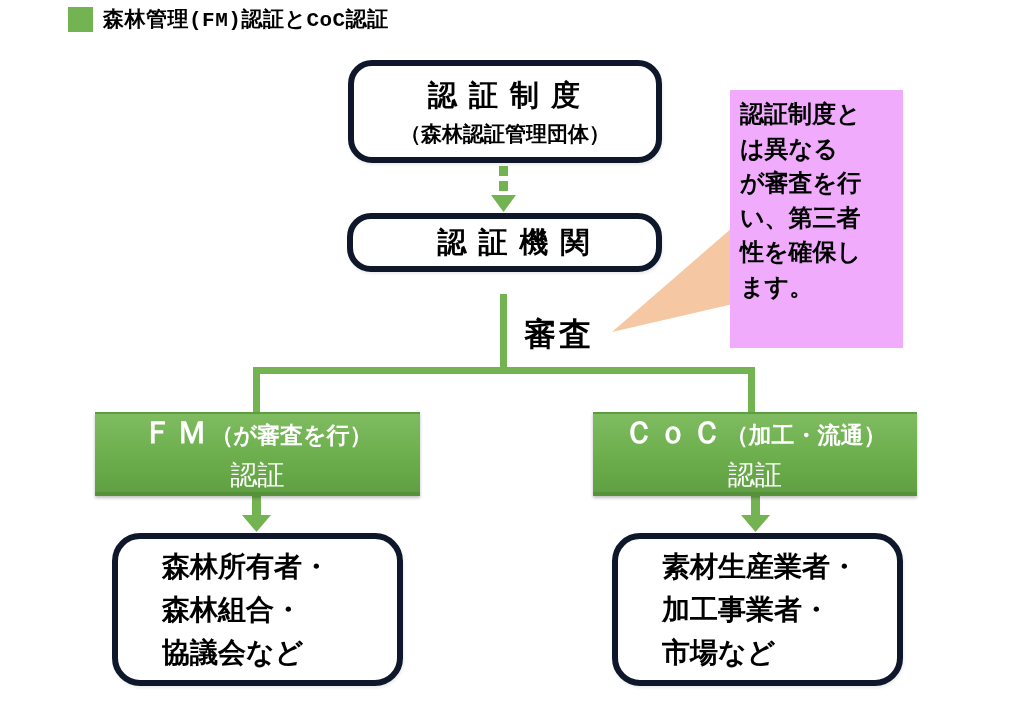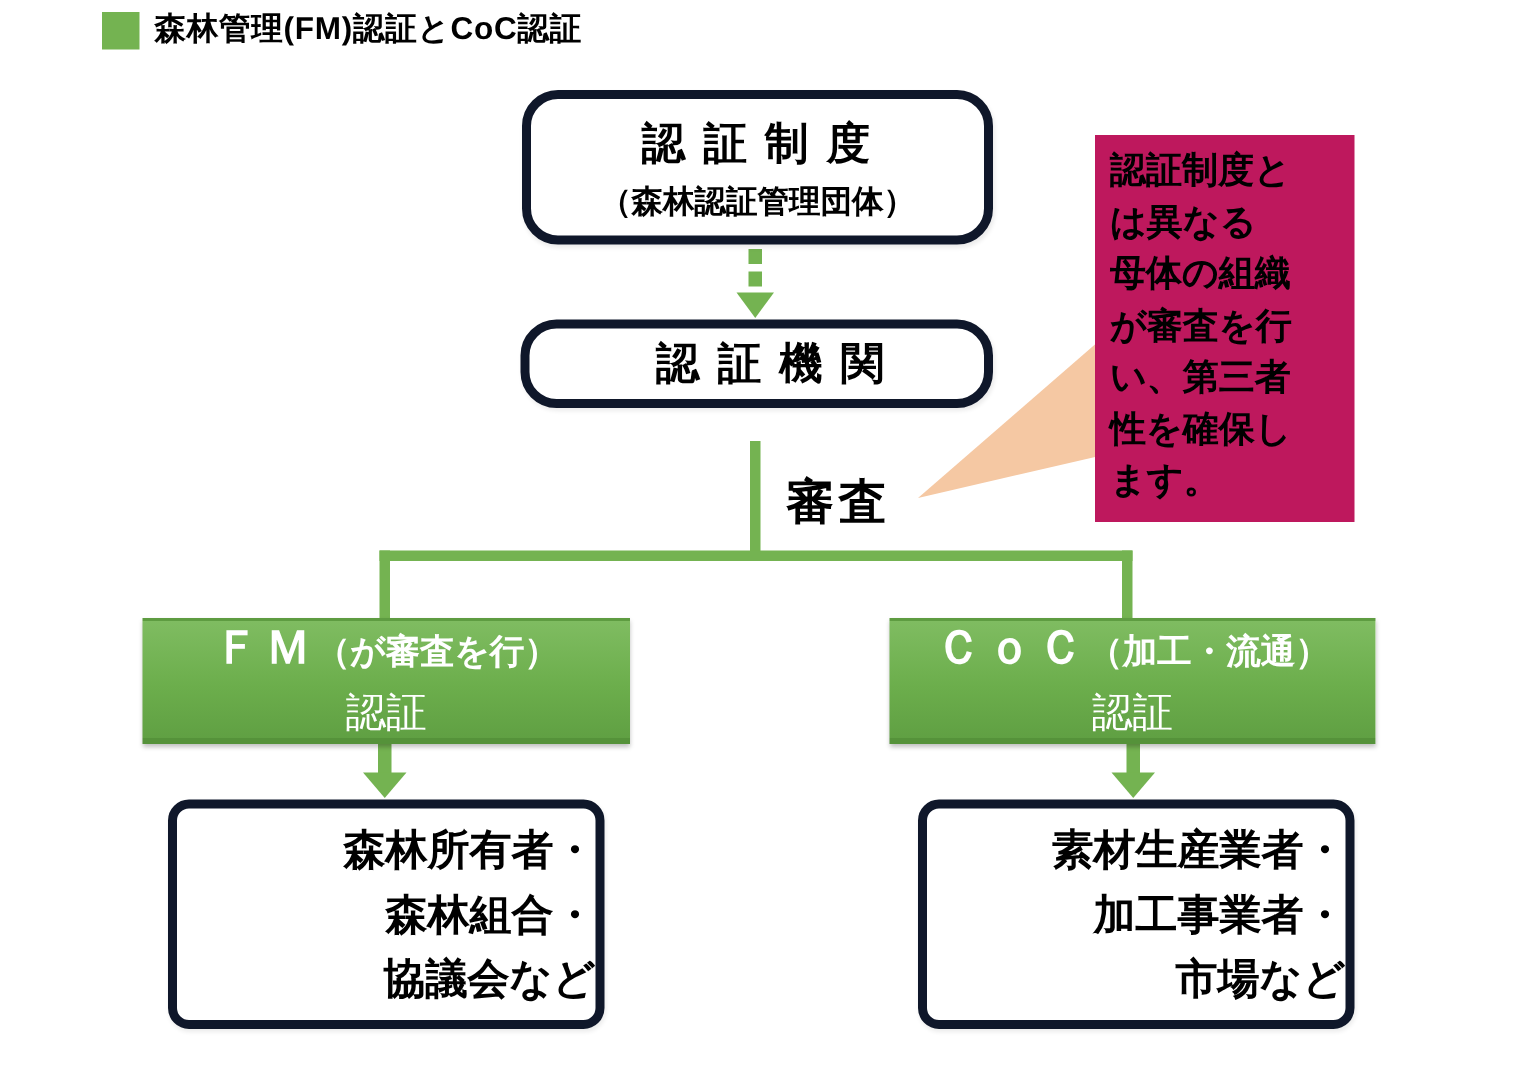--- a/index.html
+++ b/index.html
@@ -10,21 +10,21 @@
   }
   .canvas {
     position: relative;
     width: 1013px;
     height: 720px;
     background: #ffffff;
     overflow: hidden;
   }
 
   
-  .title-row { position: absolute; left: 68px; top: 5px; display: flex; align-items: flex-end; }
+  .title-row { position: absolute; left: 68px; top: 5px; display: flex; align-items: center; font-family: Liberation Mono, monospace; }
   .title-square {
     width: 25px; height: 25px;
     background: #74B351;
     display: inline-block;
     flex: 0 0 auto;
   }
   .page-title {
     margin-left: 10px;
     font-size: 21px;
     font-weight: bold;
@@ -52,22 +52,22 @@
     text-align: center;
     box-shadow: 1px 2px 3px rgba(0,0,0,0.08);
   }
   .wnode .big { font-size: 29px; font-weight: bold; letter-spacing: 2px; }
   .wnode .small { font-size: 21px; font-weight: bold; margin-top: 4px; }
 
   .node-scheme { left: 348px; top: 60px;  width: 314px; height: 103px; }
   .node-body   { left: 347px; top: 213px; width: 315px; height: 59px; padding-left: 20px; }
 
   .node-targets {
-    border-radius: 14px;
-    align-items: flex-end;
+    border-radius: 28px;
+    align-items: flex-start;
     justify-content: center;
     text-align: left;
     padding-left: 44px;
   }
   .node-targets .tline { font-size: 28px; font-weight: bold; line-height: 43px; white-space: nowrap; }
   .node-fm-targets  { left: 112px; top: 533px; width: 291px; height: 153px; }
   .node-coc-targets { left: 612px; top: 533px; width: 291px; height: 153px; }
 
   
   .gnode {
@@ -99,21 +99,21 @@
     font-weight: bold;
     letter-spacing: 3px;
     white-space: nowrap;
   }
 
   
   .callout {
     position: absolute;
     left: 730px; top: 90px;
     width: 173px; height: 258px;
-    background: #be185d;
+    background: #f0abfc;
     padding: 7px 6px 0 10px;
   }
   .callout .cline {
     font-size: 24px;
     font-weight: bold;
     line-height: 34.5px;
     white-space: nowrap;
   }
 </style>
 </head>
@@ -162,21 +162,20 @@
 
   <div class="wnode node-body">
     <div class="big">認 証 機 関</div>
   </div>
 
   <div class="audit-label">審査</div>
 
   <div class="callout">
     <div class="cline">認証制度と</div>
     <div class="cline">は異なる</div>
-    <div class="cline">母体の組織</div>
     <div class="cline">が審査を行</div>
     <div class="cline">い、第三者</div>
     <div class="cline">性を確保し</div>
     <div class="cline">ます。</div>
   </div>
 
   <div class="gnode node-fm">
     <div class="l1">
       <span class="acronym">ＦＭ</span><span class="qualifier">（が審査を行）</span>
     </div>

